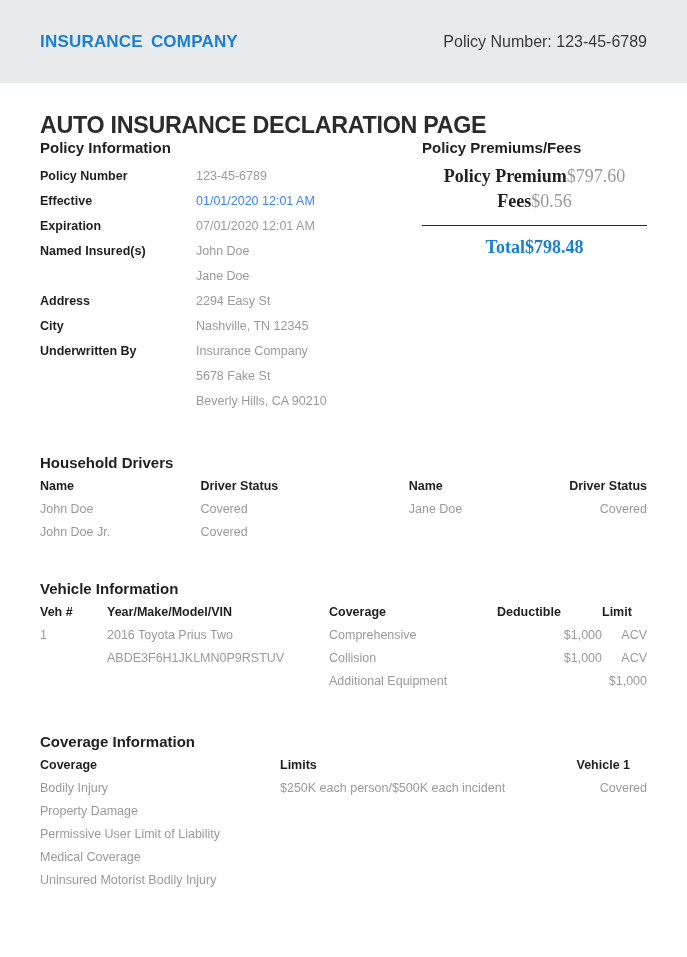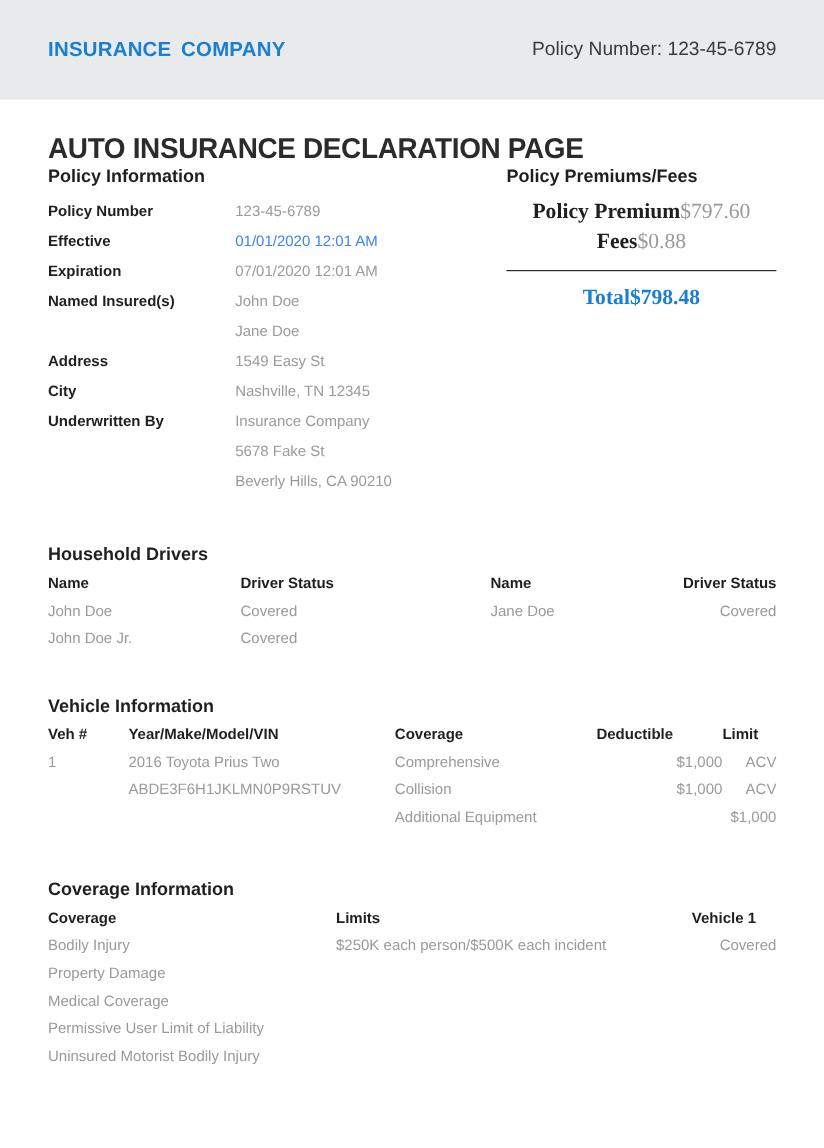--- a/index.html
+++ b/index.html
@@ -197,21 +197,21 @@
         <div class="kv-row">
           <div class="kv-label">Named Insured(s)</div>
           <div class="kv-value">John Doe</div>
         </div>
         <div class="kv-row continuation">
           <div class="kv-label"></div>
           <div class="kv-value">Jane Doe</div>
         </div>
         <div class="kv-row">
           <div class="kv-label">Address</div>
-          <div class="kv-value">1549 Easy St</div>
+          <div class="kv-value">2294 Easy St</div>
         </div>
         <div class="kv-row">
           <div class="kv-label">City</div>
           <div class="kv-value">Nashville, TN 12345</div>
         </div>
         <div class="kv-row">
           <div class="kv-label">Underwritten By</div>
           <div class="kv-value">Insurance Company</div>
         </div>
         <div class="kv-row continuation">
@@ -226,21 +226,21 @@
     </div>
 
     <div class="col-premiums">
       <div class="section-heading">Policy Premiums/Fees</div>
       <div class="prem-row">
         <div class="prem-label">Policy Premium</div>
         <div class="prem-value">$797.60</div>
       </div>
       <div class="prem-row">
         <div class="prem-label">Fees</div>
-        <div class="prem-value">$0.88</div>
+        <div class="prem-value">$0.56</div>
       </div>
       <div class="prem-divider"></div>
       <div class="prem-row total">
         <div class="prem-label">Total</div>
         <div class="prem-value">$798.48</div>
       </div>
     </div>
 
   </div>
 
@@ -325,26 +325,26 @@
           <td>Bodily Injury</td>
           <td>$250K each person/$500K each incident</td>
           <td class="ta-right">Covered</td>
         </tr>
         <tr>
           <td>Property Damage</td>
           <td></td>
           <td class="ta-right"></td>
         </tr>
         <tr>
+          <td>Permissive User Limit of Liability</td>
+          <td></td>
+          <td class="ta-right"></td>
+        </tr>
+        <tr>
           <td>Medical Coverage</td>
-          <td></td>
-          <td class="ta-right"></td>
-        </tr>
-        <tr>
-          <td>Permissive User Limit of Liability</td>
           <td></td>
           <td class="ta-right"></td>
         </tr>
         <tr>
           <td>Uninsured Motorist Bodily Injury</td>
           <td></td>
           <td class="ta-right"></td>
         </tr>
       </tbody>
     </table>

